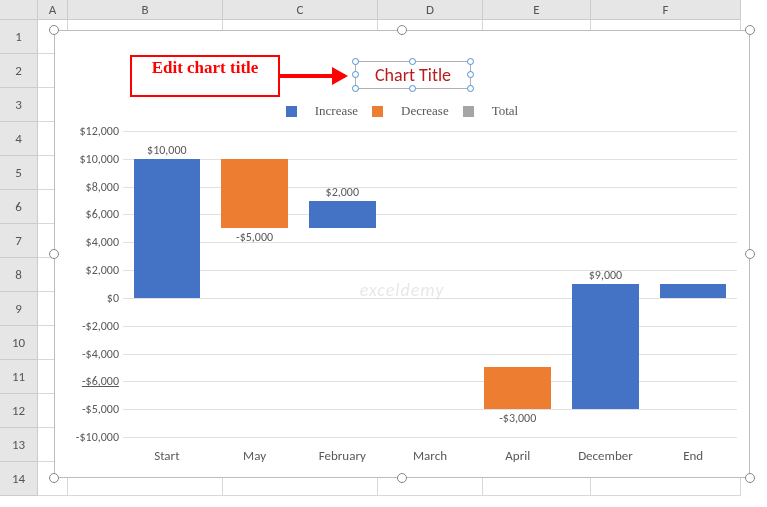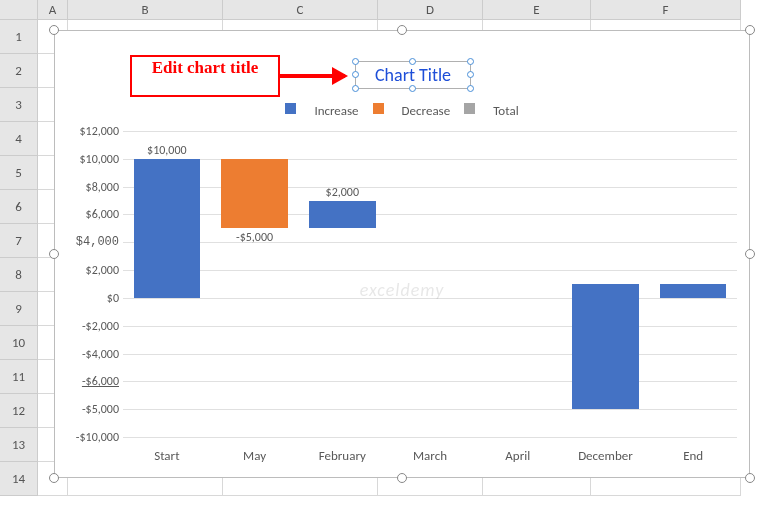--- a/index.html
+++ b/index.html
@@ -90,34 +90,34 @@
     border-left: 16px solid #ff0000;
     border-top: 9px solid transparent;
     border-bottom: 9px solid transparent;
   }
   .chart-title {
     position: absolute;
     left: 300px; top: 30px;
     width: 116px; height: 28px;
     border: 1px solid #b0b0b0;
     text-align: center;
-    color: #1d4ed8;
+    color: #b91c1c;
     font-size: 18px;
     line-height: 26px;
   }
   .ct-handle {
     position:absolute; width:7px; height:7px;
     background:#fff; border:1.5px solid #4a90d9; border-radius:50%;
   }
   .legend {
     position:absolute; top:72px; left:0; right:0;
     display:flex; justify-content:center; gap:14px;
     font-size:13px; color:#595959;
   }
-  .legend-item { display:flex; align-items:flex-start; gap:18px; }
+  .legend-item { display:flex; align-items:center; gap:18px;font-family:Liberation Serif, serif; }
   .swatch { width:11px; height:11px; }
   .plot {
     position:absolute; left:68px; top:100px; right:12px; bottom:40px;
   }
   .gridlines { position:absolute; inset:0; }
   .gl { position:absolute; left:0; right:0; height:1px; background:#e0e0e0; }
   .ylabels { position:absolute; left:-62px; top:0; bottom:0; width:58px; }
   .ylabel { position:absolute; right:0; font-size:12px; color:#595959; transform:translateY(-50%); }
   .bars { position:absolute; inset:0; }
   .bar-unit { position:absolute; bottom:0; top:0; }
@@ -307,21 +307,21 @@
         <span>Total</span>
       </div>
     </div>
 
   <div class="plot" id="plot">
     <div class="ylabels" id="ylabels">
         <div class="ylabel" style="top: 0%;">$12,000</div>
         <div class="ylabel" style="top: 9.09091%;">$10,000</div>
         <div class="ylabel" style="top: 18.1818%;">$8,000</div>
         <div class="ylabel" style="top: 27.2727%;">$6,000</div>
-        <div class="ylabel" style="top: 36.3636%; font-family: Liberation Mono, monospace;">$4,000</div>
+        <div class="ylabel" style="top: 36.3636%;">$4,000</div>
         <div class="ylabel" style="top: 45.4545%;">$2,000</div>
         <div class="ylabel" style="top: 54.5455%;">$0</div>
         <div class="ylabel" style="top: 63.6364%;">-$2,000</div>
         <div class="ylabel" style="top: 72.7273%;">-$4,000</div>
         <div class="ylabel" style="top: 81.8182%; text-decoration: underline;">-$6,000</div>
         <div class="ylabel" style="top: 90.9091%;">-$5,000</div>
         <div class="ylabel" style="top: 100%;">-$10,000</div>
       </div>
     <div class="gridlines" id="gridlines">
         <div class="gl" style="top: 0%;"></div>
@@ -343,22 +343,27 @@
           <div class="bar-label" style="top: calc(9.09091% - 16px);">$10,000</div>
         </div>
         <div class="bar-unit" style="left: 14.2857%; width: 14.2857%;">
           <div class="bar-rect" style="top: 9.09091%; height: 22.7273%; background: rgb(237, 125, 49);"></div>
           <div class="bar-label" style="top: calc(31.8182% + 2px);">-$5,000</div>
         </div>
         <div class="bar-unit" style="left: 28.5714%; width: 14.2857%;">
           <div class="bar-rect" style="top: 22.7273%; height: 9.09091%; background: rgb(68, 114, 196);"></div>
           <div class="bar-label" style="top: calc(22.7273% - 16px);">$2,000</div>
         </div>
+        <div class="bar-unit" style="left: 57.1429%; width: 14.2857%;">
+          <div class="bar-rect" style="top: 77.2727%; height: 13.6364%; background: rgb(237, 125, 49);"></div>
+          <div class="bar-label" style="top: calc(90.9091% + 2px);">-$3,000</div>
+        </div>
         <div class="bar-unit" style="left: 71.4286%; width: 14.2857%;">
           <div class="bar-rect" style="top: 50%; height: 40.9091%; background: rgb(68, 114, 196);"></div>
+          <div class="bar-label" style="top: calc(50% - 16px);">$9,000</div>
         </div>
         <div class="bar-unit" style="left: 85.7143%; width: 14.2857%;">
           <div class="bar-rect" style="top: 50%; height: 4.54545%; background: rgb(68, 114, 196);"></div>
         </div>
       </div>
   </div>
   <div class="xlabels" id="xlabels">
       <div class="xlabel">Start</div>
       <div class="xlabel">May</div>
       <div class="xlabel">February</div>

